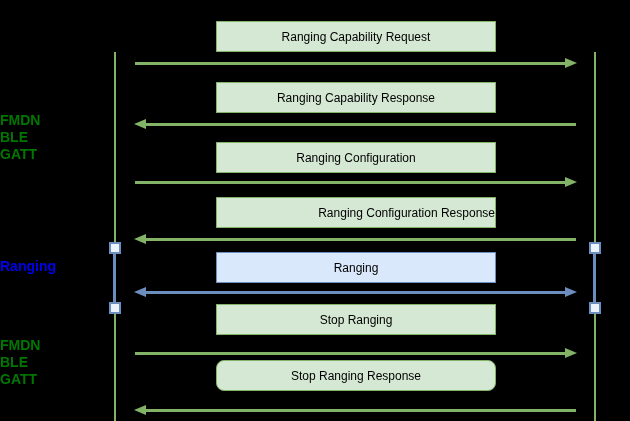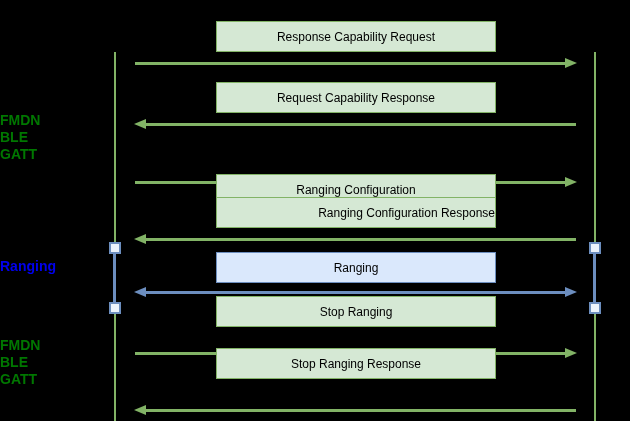--- a/index.html
+++ b/index.html
@@ -31,22 +31,22 @@
   .sq-l{left:109px;}  .sq-r{left:589px;}
   .sq-t{top:242px;}   .sq-b{top:302px;}
   
   .msg-box{
     position:absolute;left:216px;width:280px;height:31px;box-sizing:border-box;
     display:flex;align-items:center;justify-content:center;
     font-size:12px;color:#000;z-index:5;
   }
   .box-green{background:#d5e8d4;border:1px solid #82b366;}
   .box-blue{background:#dae8fc;border:1px solid #6c8ebf;}
-  .b1{top:21px;} .b2{top:82px;} .b3{top:142px;margin-top:32px;} .b4{top:197px;justify-content:flex-end;}
-  .b5{top:252px;} .b6{top:296px;} .b7{top:348px;}
+  .b1{top:21px;} .b2{top:82px;} .b3{top:142px;} .b4{top:197px;justify-content:flex-end;}
+  .b5{top:252px;} .b6{top:304px;} .b7{top:360px;border-radius:8px;}
   
   .arrow{position:absolute;left:134px;width:443px;height:11px;z-index:4;}
   .arrow .shaft{position:absolute;top:4px;height:3px;left:1px;right:1px;}
   .c-green .shaft{background:#82b366;}
   .c-blue .shaft{background:#6c8ebf;}
   .dir-right .shaft{right:10px;}
   .dir-left .shaft{left:10px;}
   .dir-both .shaft{left:10px;right:10px;}
   .dir-right::after,.dir-both::after{
     content:"";position:absolute;right:0;top:0;width:0;height:0;
@@ -85,24 +85,24 @@
   <div class="lifeline left"></div>
   <div class="lifeline right"></div>
   <div class="blueseg left"></div>
   <div class="blueseg right"></div>
   <div class="act-square sq-l sq-t"></div>
   <div class="act-square sq-l sq-b"></div>
   <div class="act-square sq-r sq-t"></div>
   <div class="act-square sq-r sq-b"></div>
 
   <div class="msg-box box-green b1">
-    <span>Response Capability Request</span>
+    <span>Ranging Capability Request</span>
   </div>
   <div class="msg-box box-green b2">
-    <span>Request Capability Response</span>
+    <span>Ranging Capability Response</span>
   </div>
   <div class="msg-box box-green b3">
     <span>Ranging Configuration</span>
   </div>
   <div class="msg-box box-green b4">
     <span>Ranging Configuration Response</span>
   </div>
   <div class="msg-box box-blue b5">
     <span>Ranging</span>
   </div>

